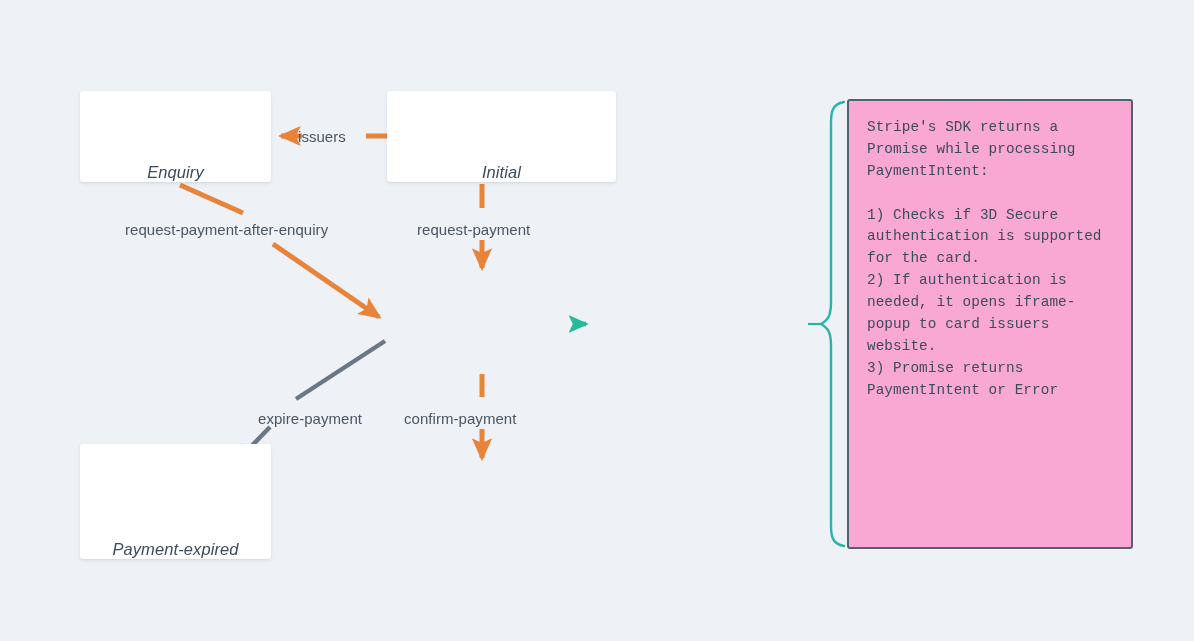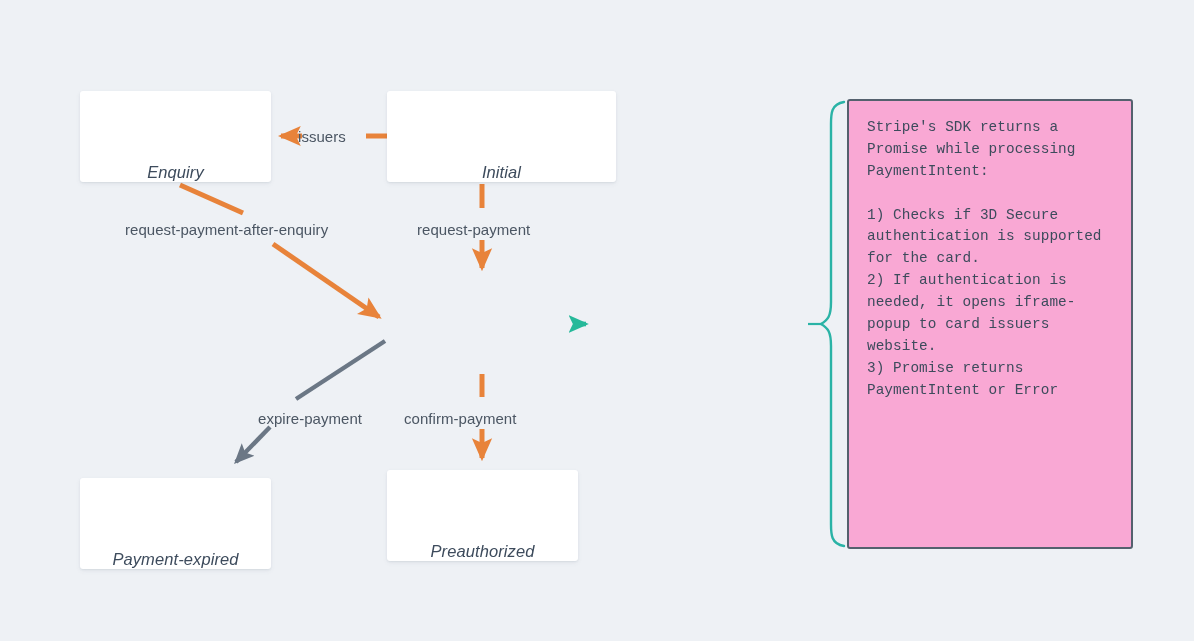--- a/index.html
+++ b/index.html
@@ -128,27 +128,24 @@
 
   <div class="state-node" style="left:80px; top:91px; width:191px; height:91px;">
     <span class="state-label">Enquiry</span>
   </div>
 
   <div class="state-node" style="left:387px; top:91px; width:229px; height:91px;">
     <span class="state-label">Initial</span>
   </div>
 
 
-  <div class="state-node" style="left:80px; top:478px; width:191px; height:91px;">
+  <div class="state-node" style="left:80px; top:444px; width:191px; height:115px;">
     <span class="state-label">Payment-expired</span>
   </div>
 
-  <div class="state-node" style="left:387px; top:470px; width:191px; height:91px;">
-    <span class="state-label">Preauthorized</span>
-  </div>
 
   <div class="edge-label" style="left:298px; top:128px;">issuers</div>
 
   <div class="edge-label" style="left:125px; top:221px;">request-payment-after-enquiry</div>
 
   <div class="edge-label" style="left:417px; top:221px;text-align:center;">request-payment</div>
 
   <div class="edge-label" style="left:222px; top:410px;margin-left:36px;">expire-payment</div>
 
   <div class="edge-label" style="left:392px; top:410px;margin-left:12px;">confirm-payment</div>

